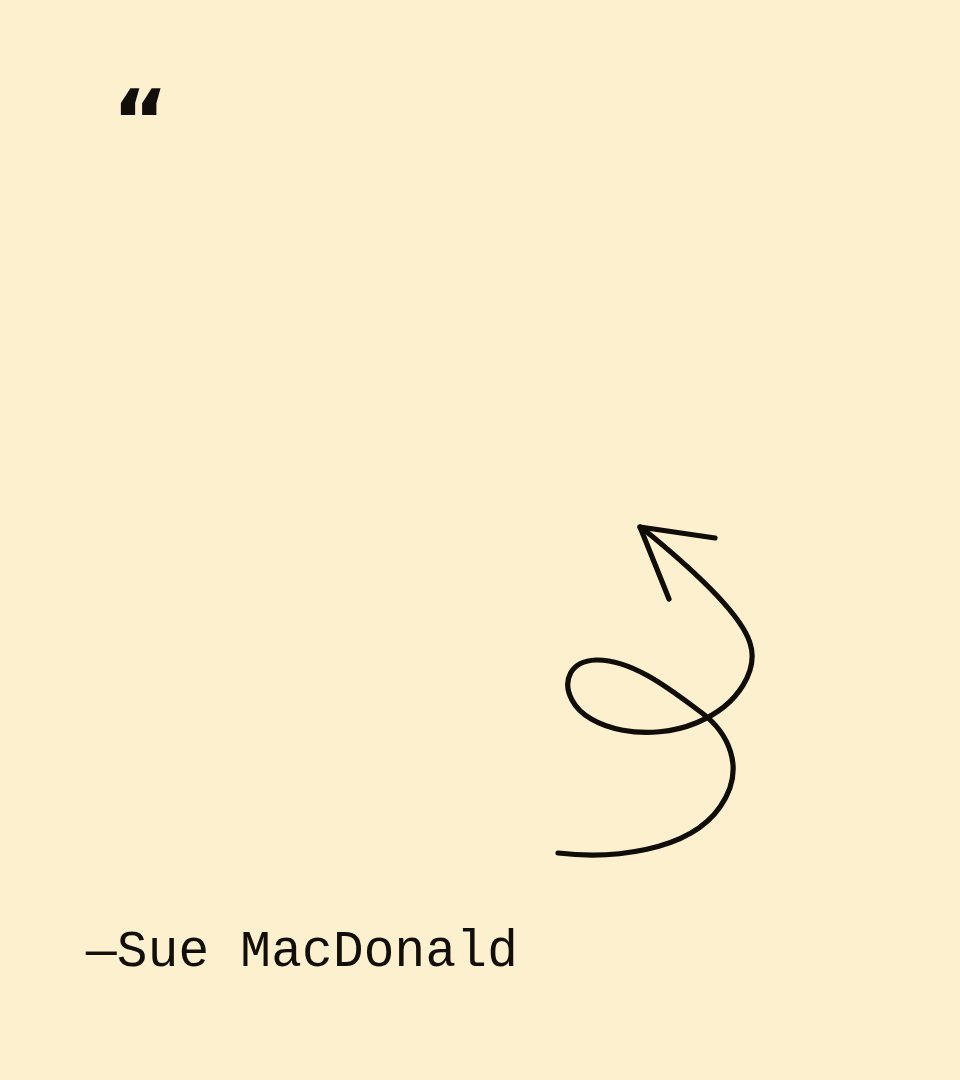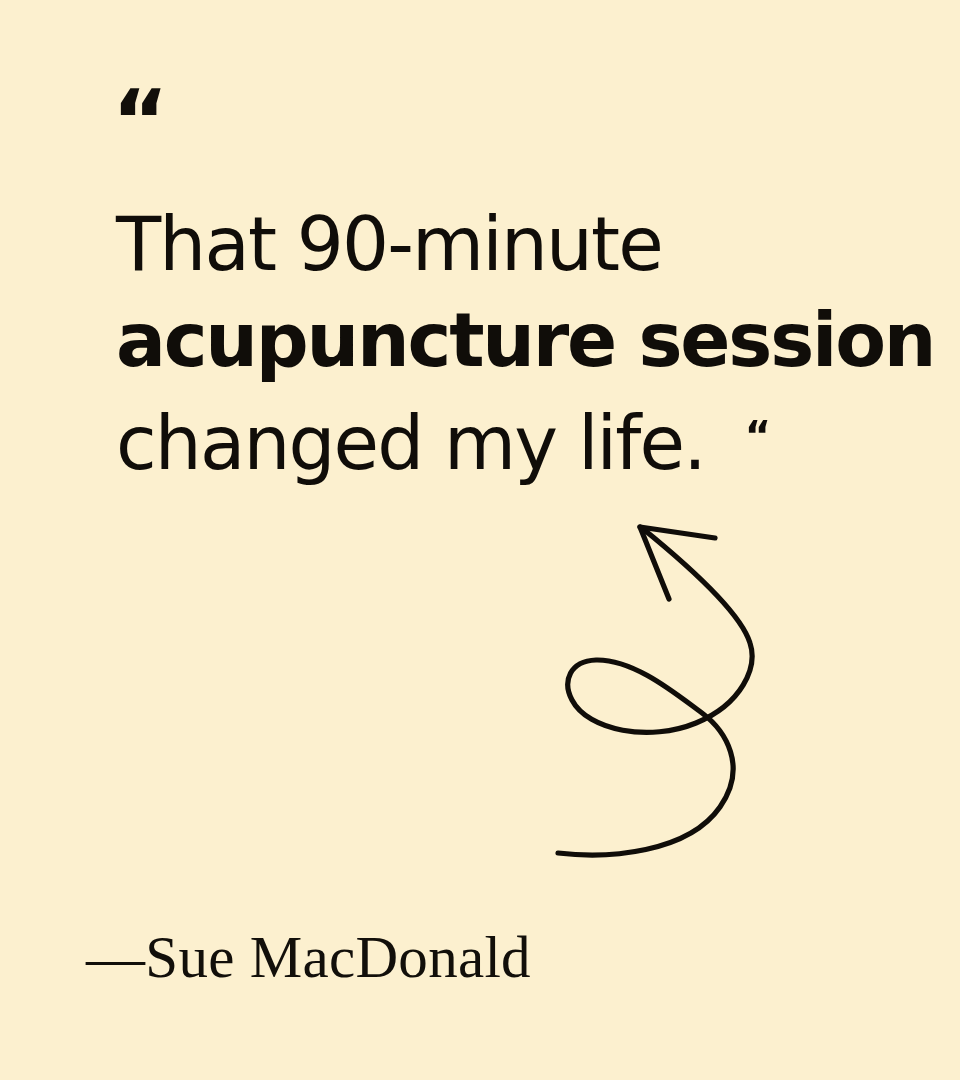--- a/index.html
+++ b/index.html
@@ -89,40 +89,35 @@
     stroke-width: 5.2;
     stroke-linecap: round;
     stroke-linejoin: round;
   }
 
   
   #attribution {
     position: absolute;
     left: 86px;
     top: 925px;
-    font-family: Liberation Serif, serif;
-    font-size: 59px;
+    font-family: Liberation Mono, monospace;
+    font-size: 51px;
     line-height: 1.1;
     color: #120F0A;
     letter-spacing: 0.005em;
     white-space: nowrap;
   }
 </style>
 </head>
 <body>
 
 <div id="quote-card">
 
   <div id="open-quote">“</div>
 
-  <div id="quote-body">
-    <span class="ln light">That 90-minute</span>
-    <span class="ln strong">acupuncture session</span>
-    <span class="ln light"><span>changed my life.</span><span id="close-quote">“</span></span>
-  </div>
 
   <div id="arrow-doodle">
     <svg viewBox="0 0 250 390" xmlns="http://www.w3.org/2000/svg" aria-hidden="true">
 
       <path d="M 28 358
                C 78 364, 158 358, 190 312
                C 218 272, 196 236, 172 218
                C 146 199, 104 164, 66 165
                C 40 166, 32 186, 42 205
                C 58 236, 120 247, 166 228

